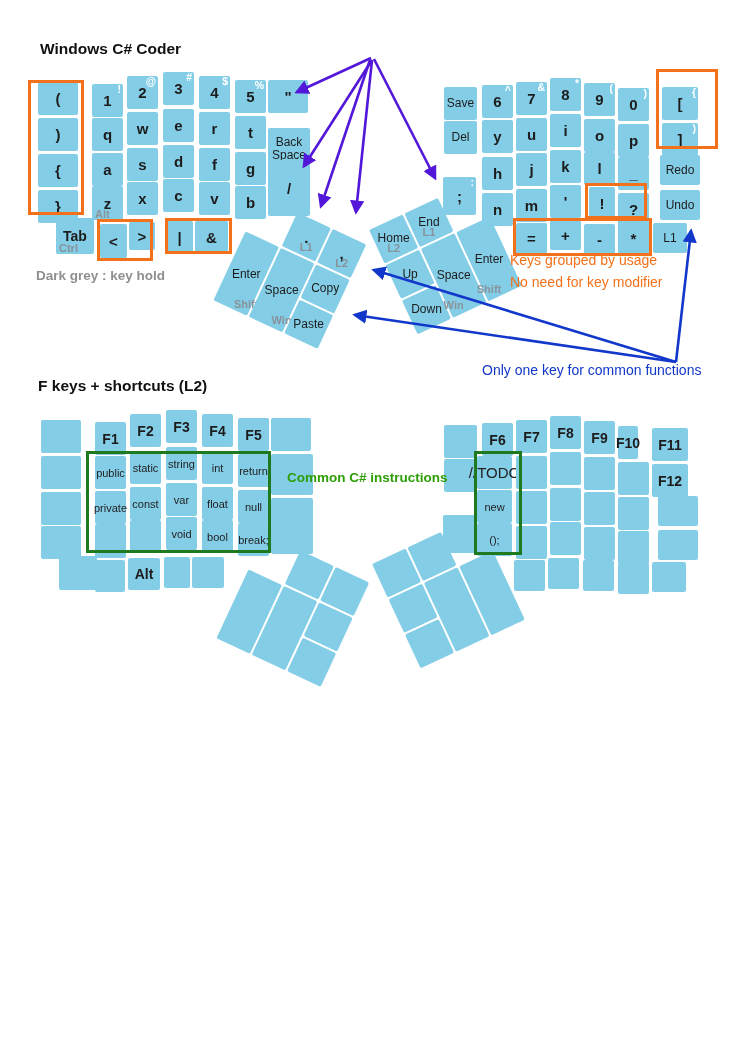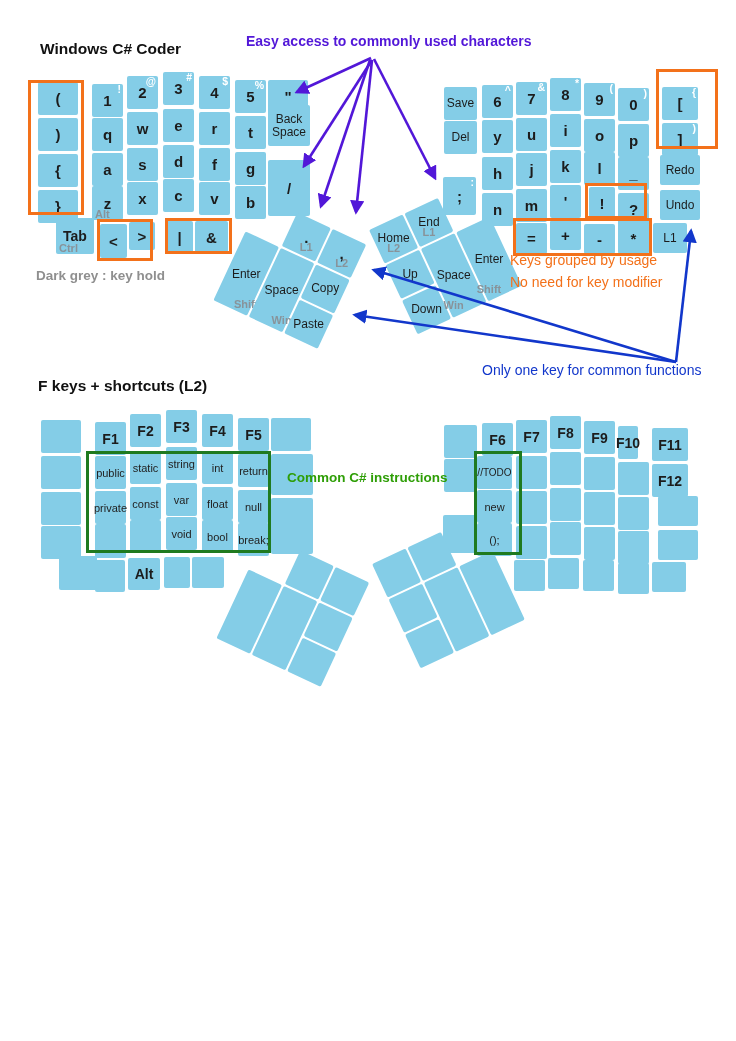--- a/index.html
+++ b/index.html
@@ -6,21 +6,21 @@
   .page{position:relative;width:736px;height:1041px;background:#ffffff;
         font-family:"Liberation Sans",sans-serif;overflow:hidden;}
   .kblock{position:absolute;}
   .key{position:absolute;background:#84cde7;border-radius:2px;}
   .kin{position:relative;width:100%;height:100%;display:flex;align-items:center;justify-content:center;}
   .lab{font-weight:bold;font-size:15px;color:#1c1c1c;white-space:pre-line;}
   .sm .lab{font-size:12px;font-weight:400;line-height:1.05;text-align:center;}
   .md .lab{font-size:14px;font-weight:800;}
   .f .lab{font-size:14px;font-weight:800;}
   .kw .lab{font-size:11px;font-weight:400;color:#222;}
-  .tiny .lab{font-size:10px;font-weight:400;color:#222;}
+  .tiny .lab{font-size:15px;font-weight:400;color:#222;}
   .sup{position:absolute;top:-1px;right:2px;font-size:10.5px;font-weight:bold;color:#ffffff;}
   .sub{position:absolute;bottom:0;left:3px;font-size:11px;font-weight:bold;color:#88939a;line-height:1;}
   .th .sub{left:50%;transform:translateX(-50%);bottom:3px;}
   .tall .sub{left:50%;transform:translateX(-50%);bottom:2px;}
   .obox{position:absolute;border:3px solid #f3711a;box-sizing:border-box;z-index:4;}
   .gbox{position:absolute;border:3px solid #1f7a1f;box-sizing:border-box;z-index:4;}
   .note{position:absolute;z-index:5;white-space:nowrap;}
   #arrow-layer{position:absolute;left:0;top:0;z-index:6;pointer-events:none;}
   .t-title{font-size:15.5px;font-weight:800;color:#111;}
   .t-purple{font-size:14px;font-weight:600;color:#5217d8;}
@@ -29,21 +29,20 @@
   .t-blue{font-size:14px;font-weight:400;color:#1237cb;}
   .t-green{font-size:13.5px;font-weight:600;color:#2e9e06;}
 </style>
 </head>
 <body>
 
 <div class="page">
 
   <div class="note t-title" style="left:40px;top:40px;">Windows C# Coder</div>
 
-  <div class="note t-purple" style="left:246px;top:33px;">Easy access to commonly used characters</div>
 
   <div class="note t-grey" style="left:36px;top:268px;">Dark grey : key hold</div>
 
   <div class="note t-orange" style="left:510px;top:252px;">Keys grouped by usage</div>
 
   <div class="note t-orange" style="left:510px;top:274px;">No need for key modifier</div>
 
   <div class="note t-blue" style="left:482px;top:362px;">Only one key for common functions</div>
 
   <div class="note t-title" style="left:38px;top:377px;">F keys + shortcuts (L2)</div>
@@ -176,21 +175,21 @@
         <div class="key" style="left: 235px; top: 186px; width: 31px; height: 33px;">
           <div class="kin">
             <span class="lab">b</span>
           </div>
         </div>
         <div class="key" style="left: 268px; top: 80px; width: 40px; height: 33px;">
           <div class="kin">
             <span class="lab">"</span>
           </div>
         </div>
-        <div class="key sm" style="left: 268px; top: 105px; width: 42px; height: 41px;">
+        <div class="key sm" style="left: 268px; top: 128px; width: 42px; height: 41px;">
           <div class="kin">
             <span class="lab">Back Space</span>
           </div>
         </div>
         <div class="key" style="left: 268px; top: 160px; width: 42px; height: 56px;">
           <div class="kin">
             <span class="lab">/</span>
           </div>
         </div>
         <div class="key md" style="left: 56px; top: 218px; width: 38px; height: 36px;">

